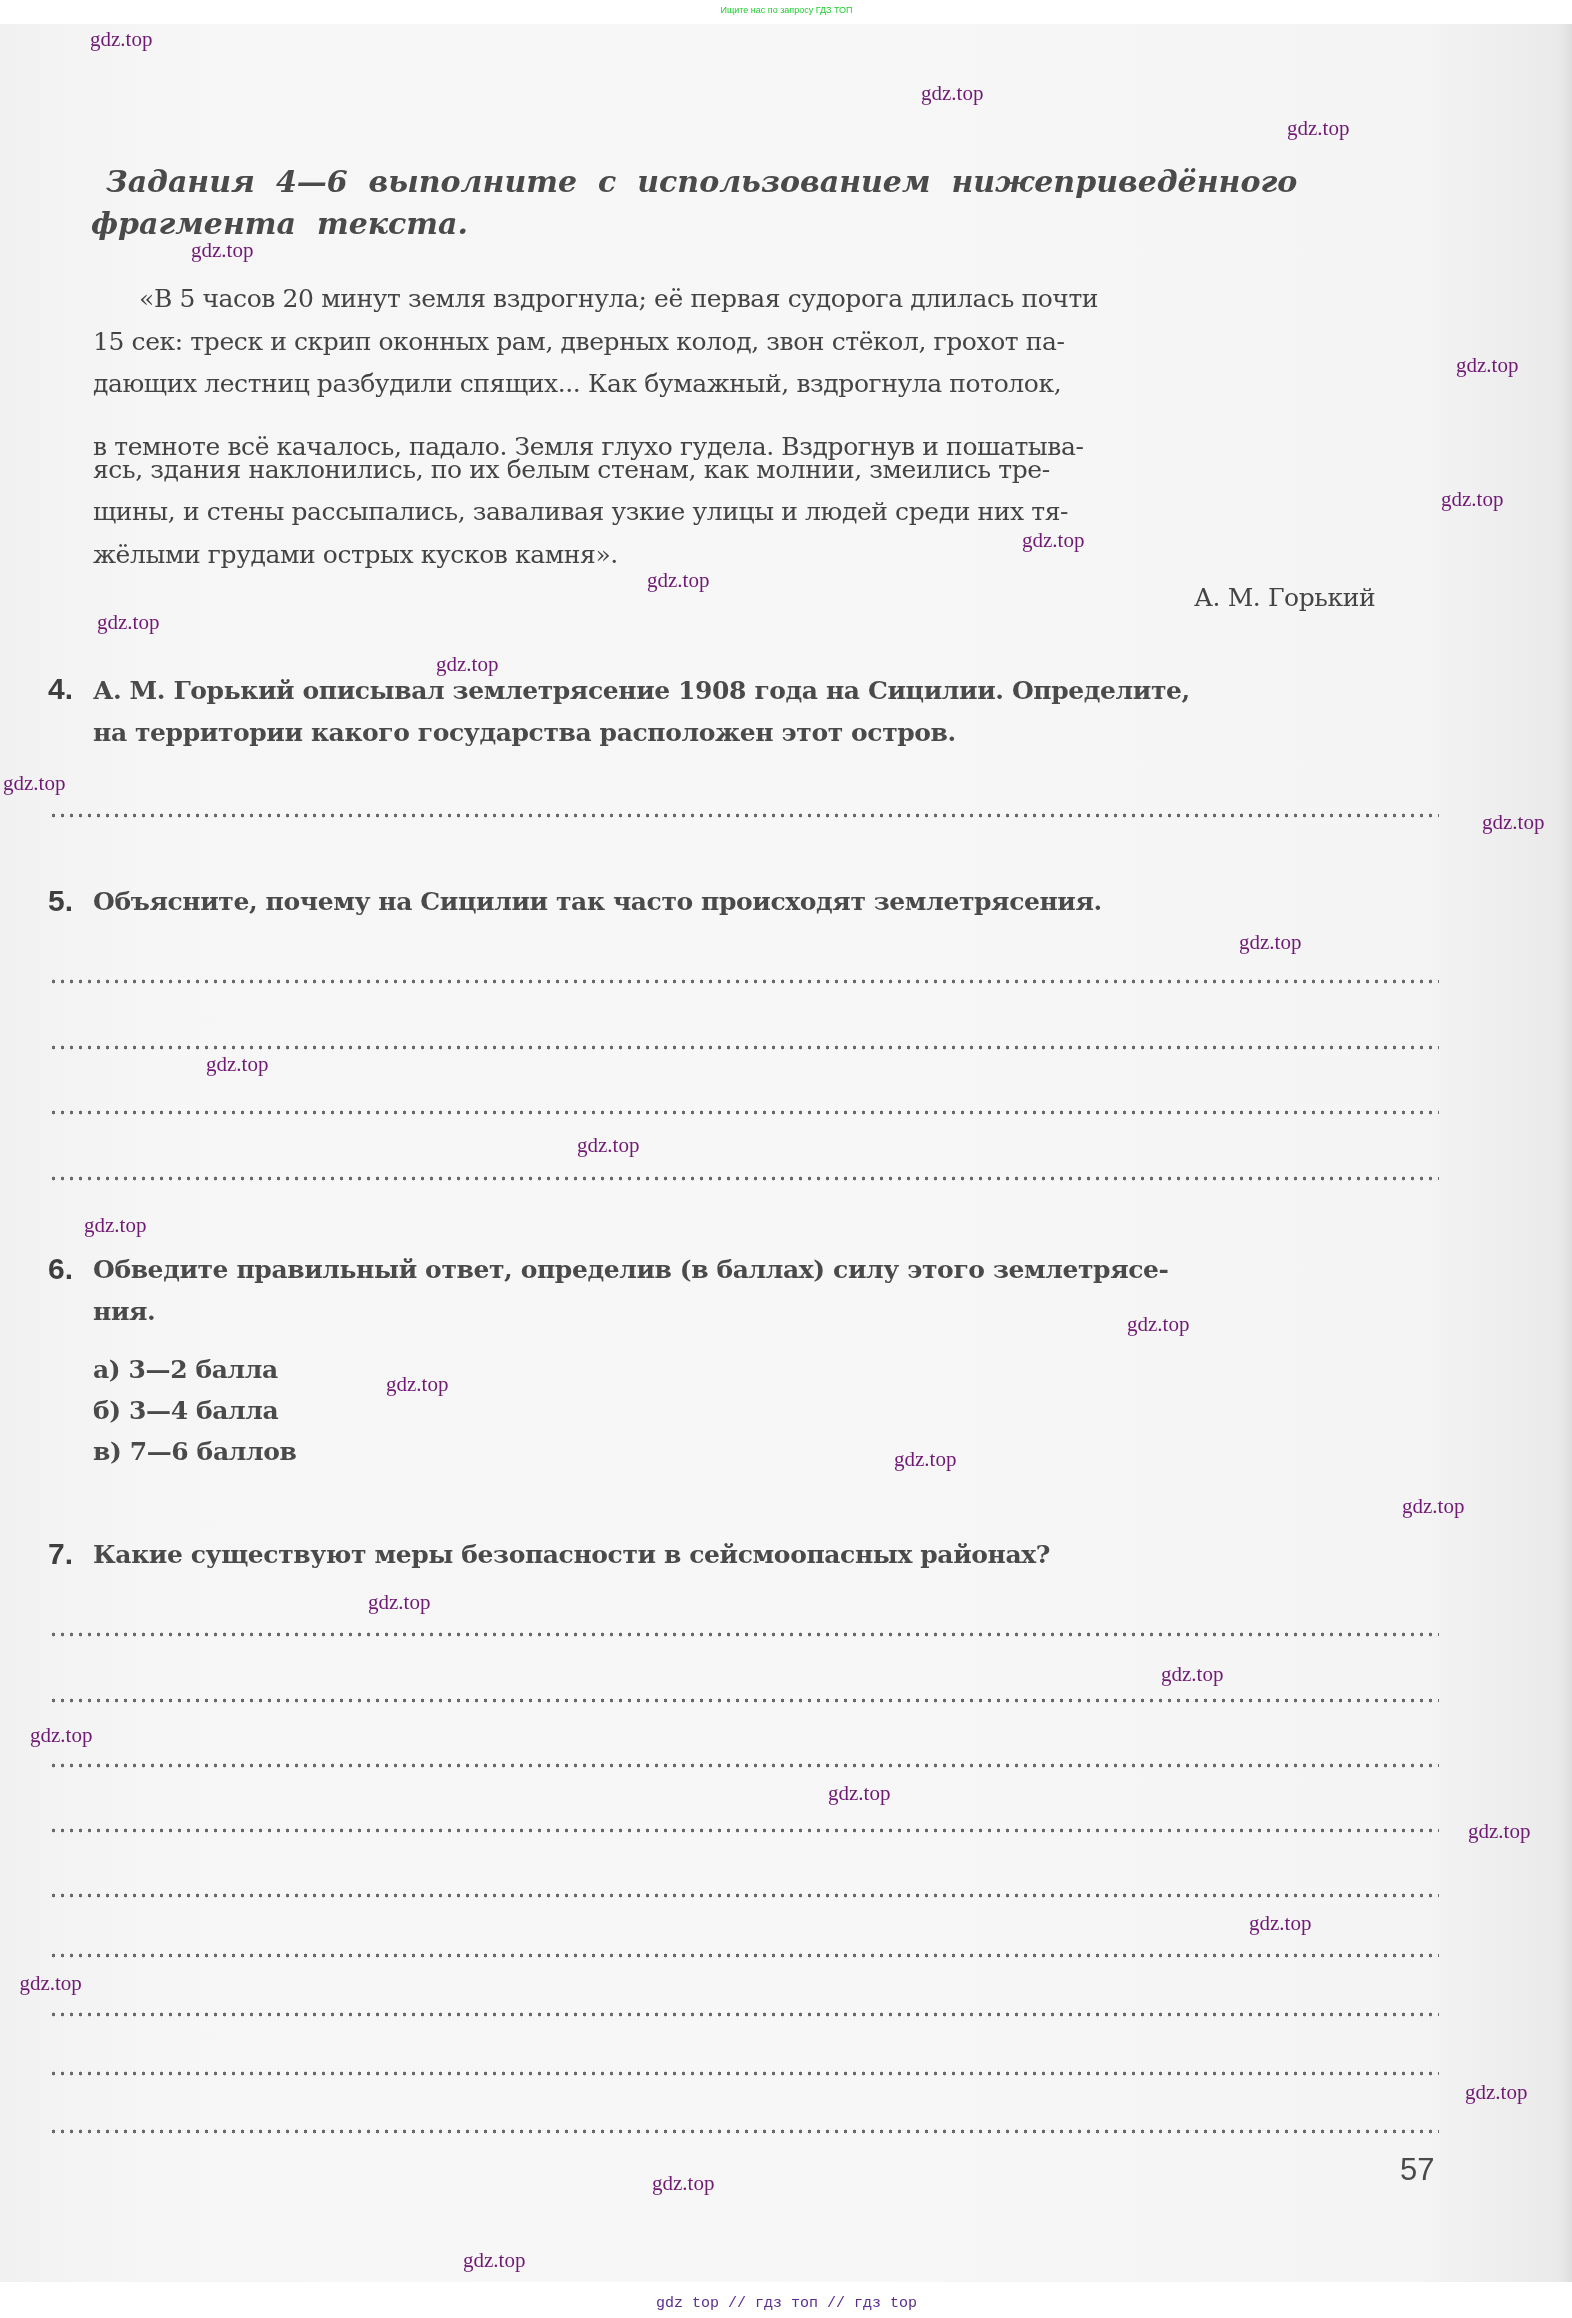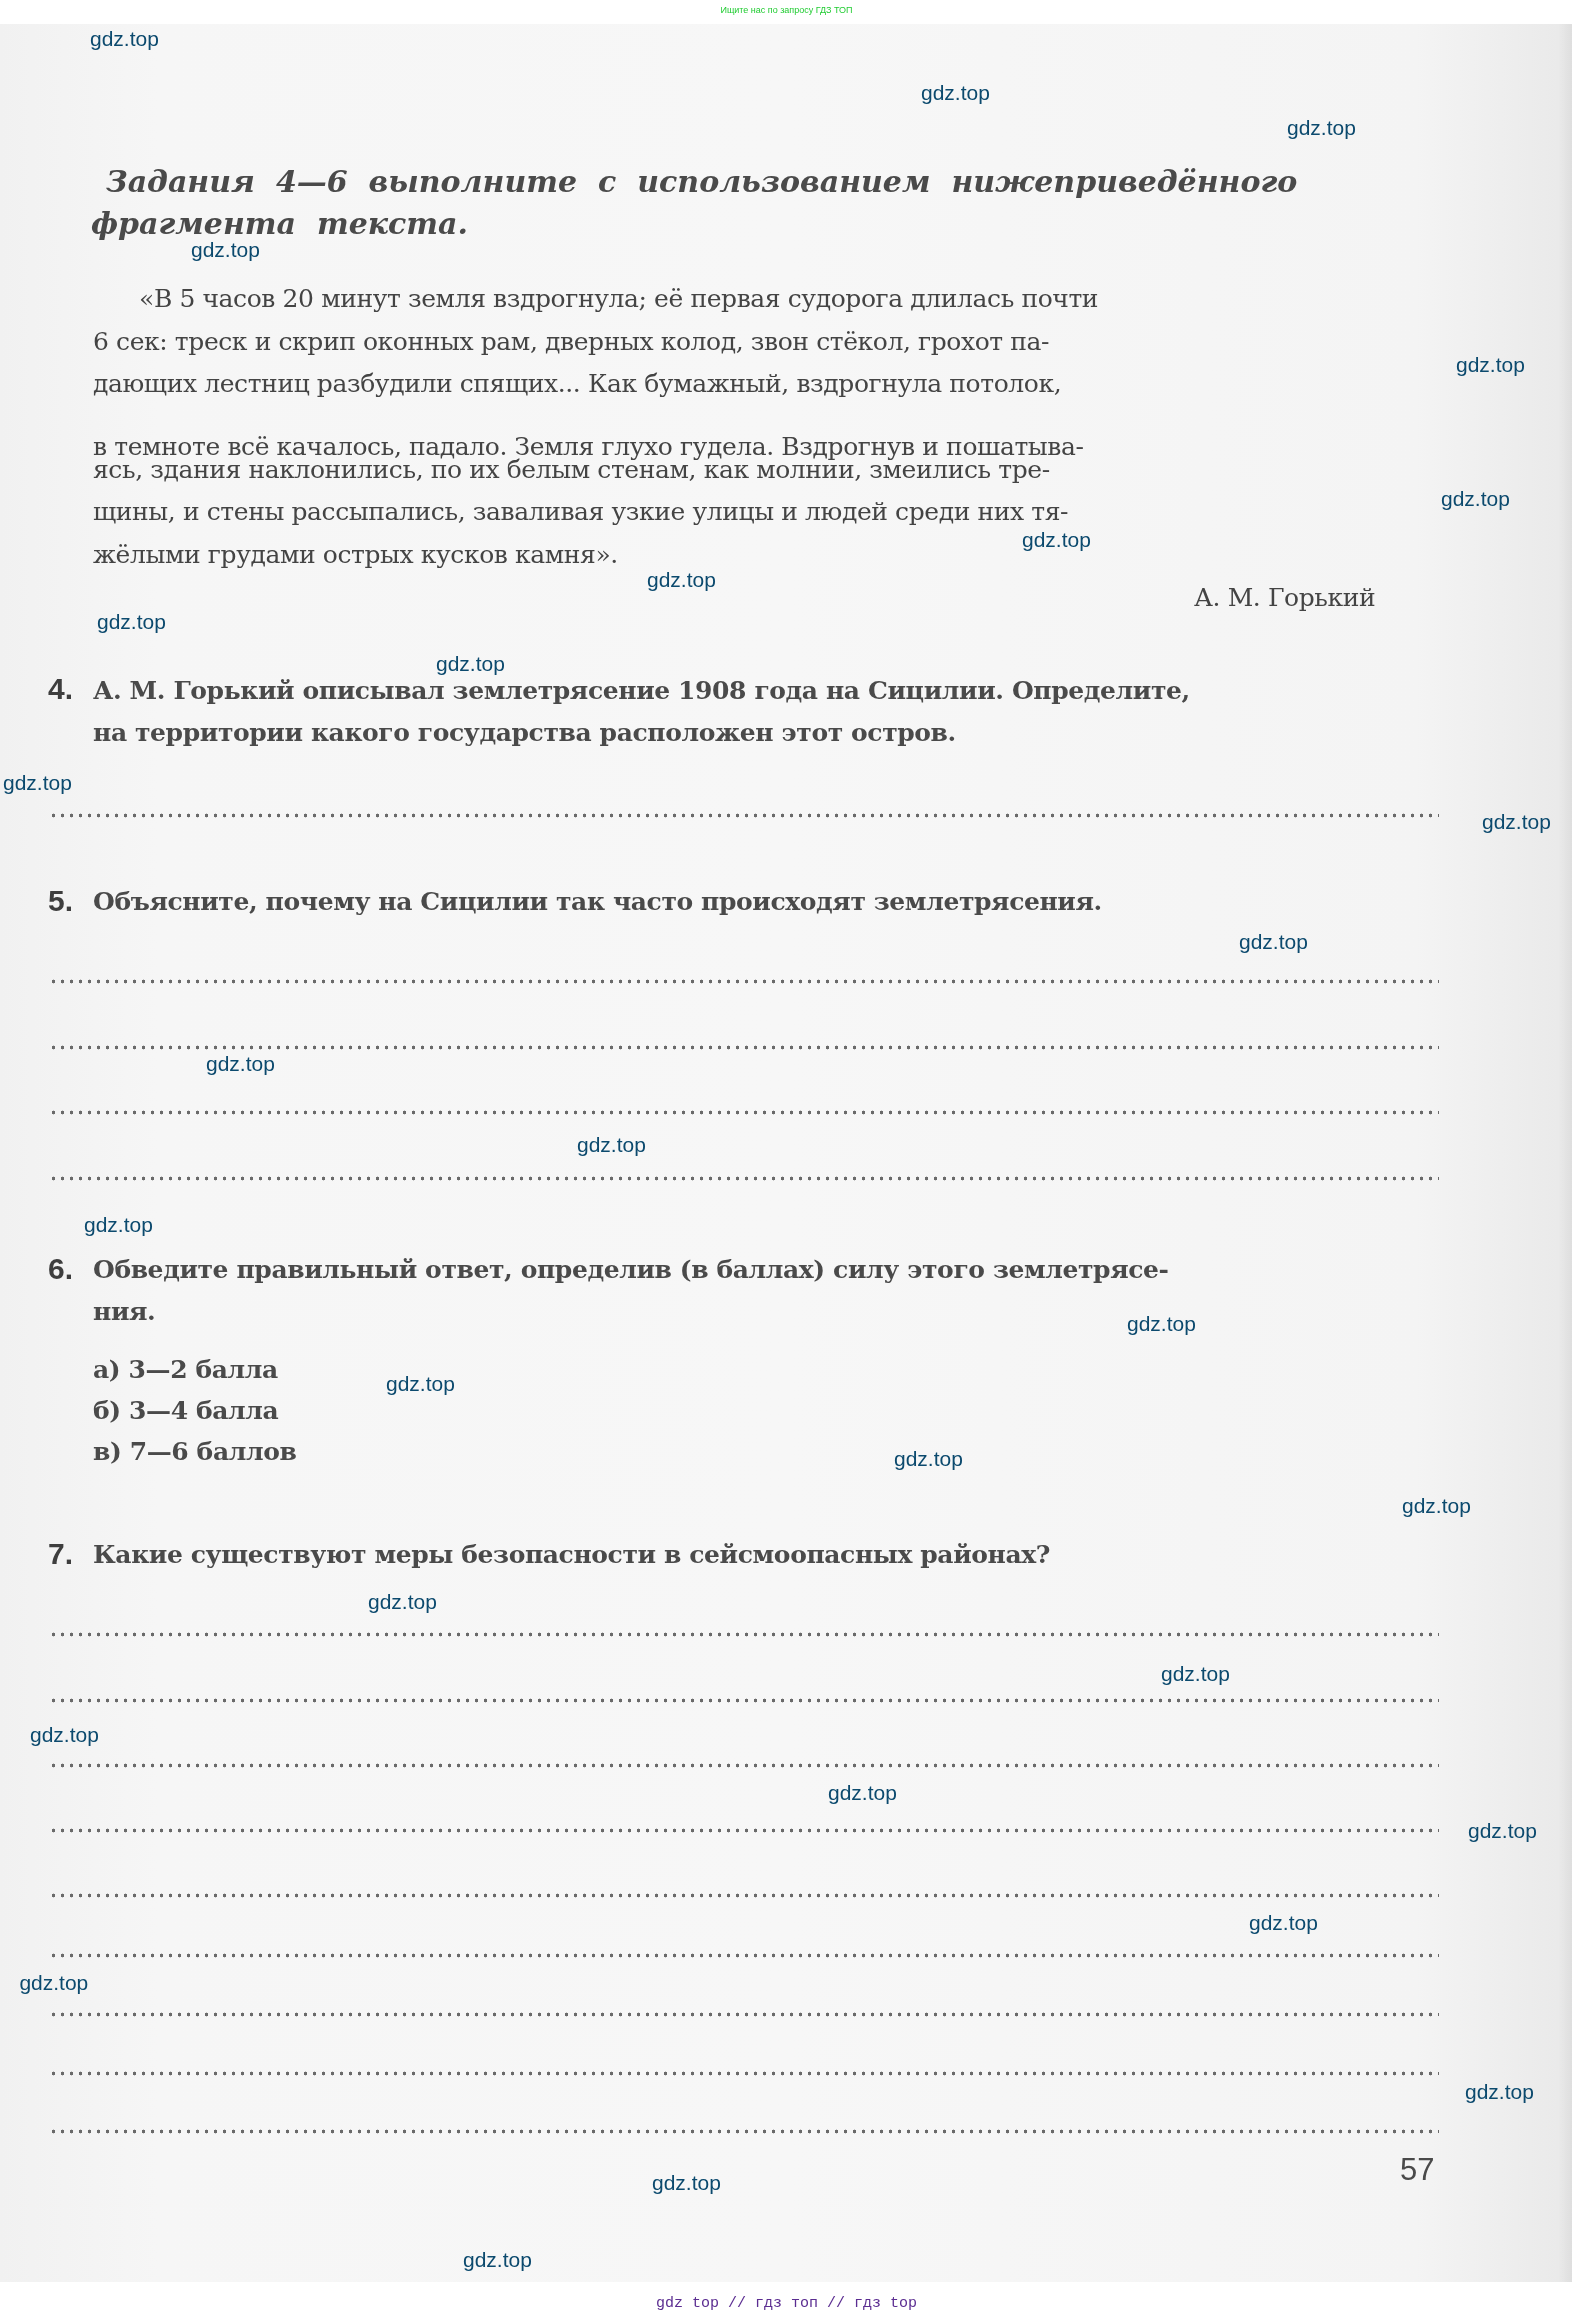--- a/index.html
+++ b/index.html
@@ -47,22 +47,22 @@
     font-family: "Liberation Sans", sans-serif; font-weight: bold; color: #3e3e3e;
     font-size: 30px;
   }
   .quote { font-weight: normal; color: #444; }
   .dots {
     position: absolute; left: 49px; width: 1390px; height: 4.5px;
     background-image: radial-gradient(circle, #6a6a6a 1.6px, rgba(0,0,0,0) 1.9px);
     background-size: 9px 4.5px; background-repeat: repeat-x;
   }
   .wm {
-    position: absolute; font-family: Liberation Sans, sans-serif;
-    font-size: 21px; color: #0c4a6e; white-space: nowrap;
+    position: absolute; font-family: Liberation Serif, serif;
+    font-size: 21px; color: #701a75; white-space: nowrap;
   }
   .page-num {
     position: absolute; left: 1400px; top: 2152px;
     font-family: "Liberation Sans", sans-serif; font-size: 31px; color: #4a4a4a;
   }
 </style>
 </head>
 <body>
 
 <div class="top-banner">
@@ -71,21 +71,21 @@
 
 <div class="page">
   <div class="page-edge"></div>
 </div>
 
 <div class="abs italic-h" style="left:91px; top:160px;margin-left:15px;">Задания 4—6 выполните с использованием нижеприведённого</div>
 <div class="abs italic-h" style="left:91px; top:202px;">фрагмента текста.</div>
 
 <div>
   <div class="abs txt quote" style="left:139px; top:277px;">«В 5 часов 20 минут земля вздрогнула; её первая судорога длилась почти</div>
-  <div class="abs txt quote" style="left:93px; top:320px;">6 сек: треск и скрип оконных рам, дверных колод, звон стёкол, грохот па-</div>
+  <div class="abs txt quote" style="left:93px; top:320px;">15 сек: треск и скрип оконных рам, дверных колод, звон стёкол, грохот па-</div>
   <div class="abs txt quote" style="left:93px; top:362px;">дающих лестниц разбудили спящих... Как бумажный, вздрогнула потолок,</div>
   <div class="abs txt quote" style="left:93px; top:405px;margin-top:20px;">в темноте всё качалось, падало. Земля глухо гудела. Вздрогнув и пошатыва-</div>
   <div class="abs txt quote" style="left:93px; top:448px;">ясь, здания наклонились, по их белым стенам, как молнии, змеились тре-</div>
   <div class="abs txt quote" style="left:93px; top:490px;">щины, и стены рассыпались, заваливая узкие улицы и людей среди них тя-</div>
   <div class="abs txt quote" style="left:93px; top:533px;">жёлыми грудами острых кусков камня».</div>
   <div class="abs txt quote" style="left:1194px; top:576px;">А. М. Горький</div>
 </div>
 
 <div>
   <span class="abs num" style="left:48px; top:672px;">4.</span>

